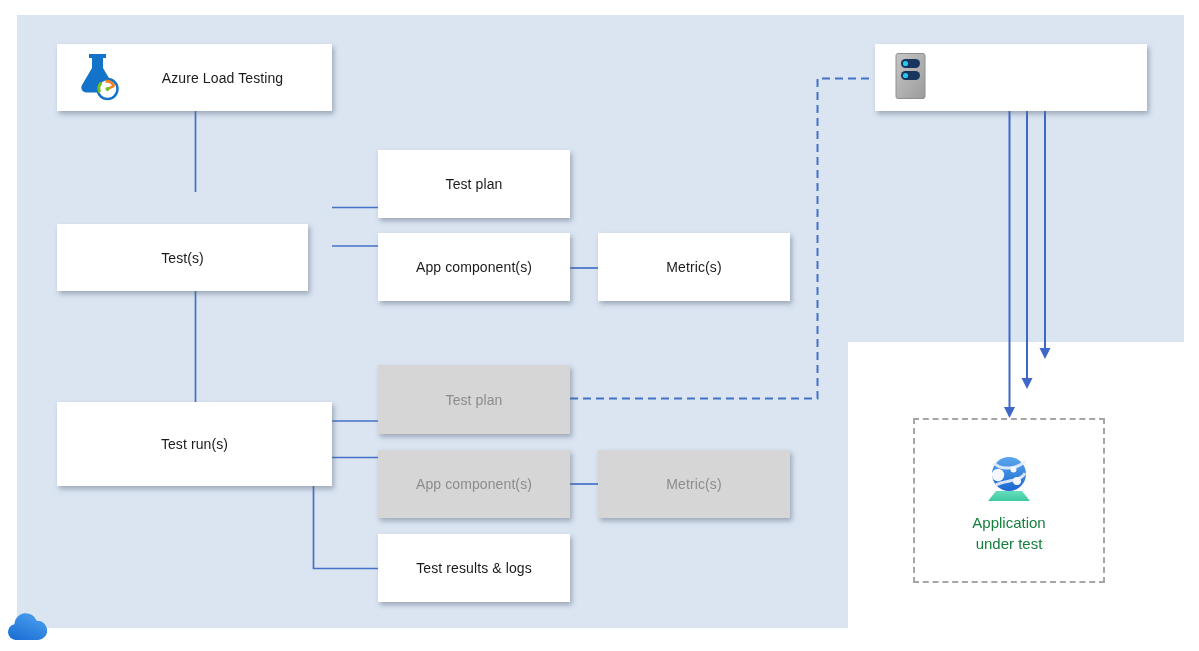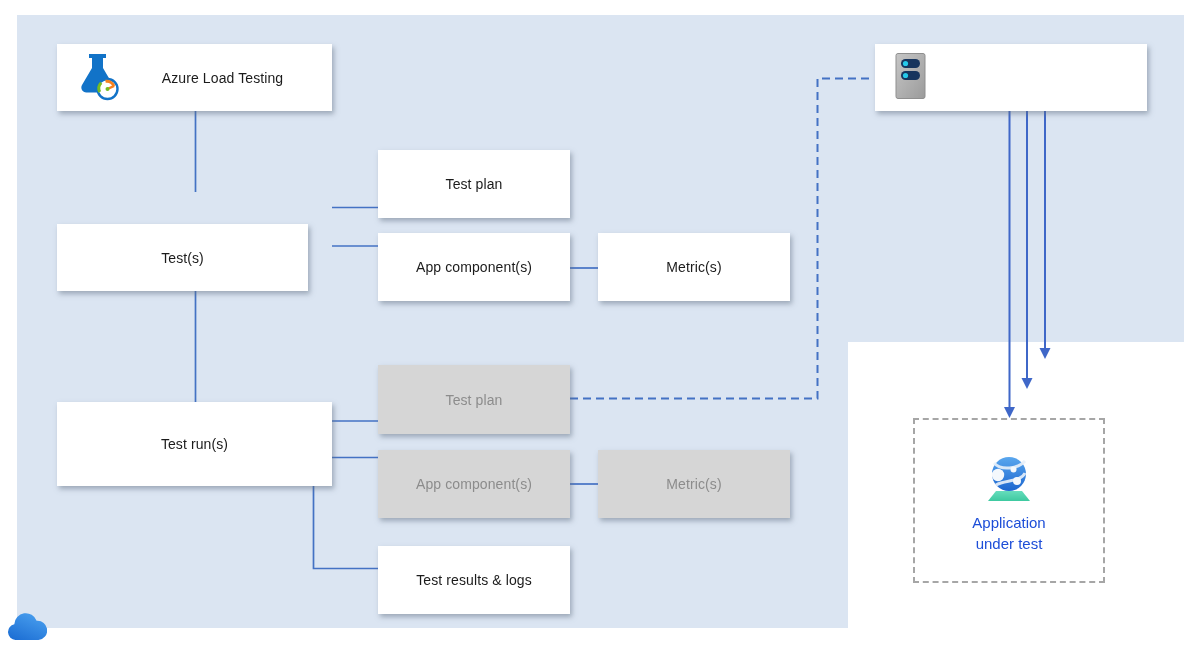--- a/index.html
+++ b/index.html
@@ -24,21 +24,21 @@
     font-size:14px;color:#1b1b1b;letter-spacing:.1px;
   }
   .node.gray{background:#d6d6d6;color:#8c8c8c;}
   .node.with-icon{justify-content:flex-start;padding-left:20px;box-sizing:border-box;}
   .node.with-icon .icon{flex:0 0 auto;}
   .node.with-icon .node-label{flex:1;text-align:center;padding-right:8px;}
   .dashed-box{
     position:absolute;left:913px;top:418px;width:192px;height:165px;
     border:2px dashed #a6a6a6;box-sizing:border-box;background:#ffffff;
     display:flex;flex-direction:column;align-items:center;justify-content:center;
-    gap:6px;font-size:15px;color:#1d4ed8;
+    gap:6px;font-size:15px;color:#15803d;
   }
   .dashed-box .node-label{width:112px;text-align:center;line-height:21px;}
   .cloud-wrap{position:absolute;left:7px;top:610px;width:40px;height:32px;}
 </style>
 </head>
 <body>
 
 <div class="canvas-blue"></div>
 <div class="canvas-notch"></div>
 
@@ -106,21 +106,21 @@
 </div>
 
 <div class="node gray" style="left:378px;top:450px;width:192px;height:68px;">
   <span class="node-label">App component(s)</span>
 </div>
 
 <div class="node gray" style="left:598px;top:450px;width:192px;height:68px;">
   <span class="node-label">Metric(s)</span>
 </div>
 
-<div class="node" style="left:378px;top:534px;width:192px;height:68px;margin-top:12px;">
+<div class="node" style="left:378px;top:534px;width:192px;height:68px;">
   <span class="node-label">Test results &amp; logs</span>
 </div>
 
 <div class="node with-icon" style="left:875px;top:44px;width:272px;height:67px;">
   <span class="icon">
     <svg width="31" height="48" viewBox="0 0 31 48">
       <defs>
         <linearGradient id="srvGrad" x1="0" y1="0" x2="1" y2="1">
           <stop offset="0" stop-color="#c6c6c6"></stop>
             <stop offset="1" stop-color="#9b9b9b"></stop>

